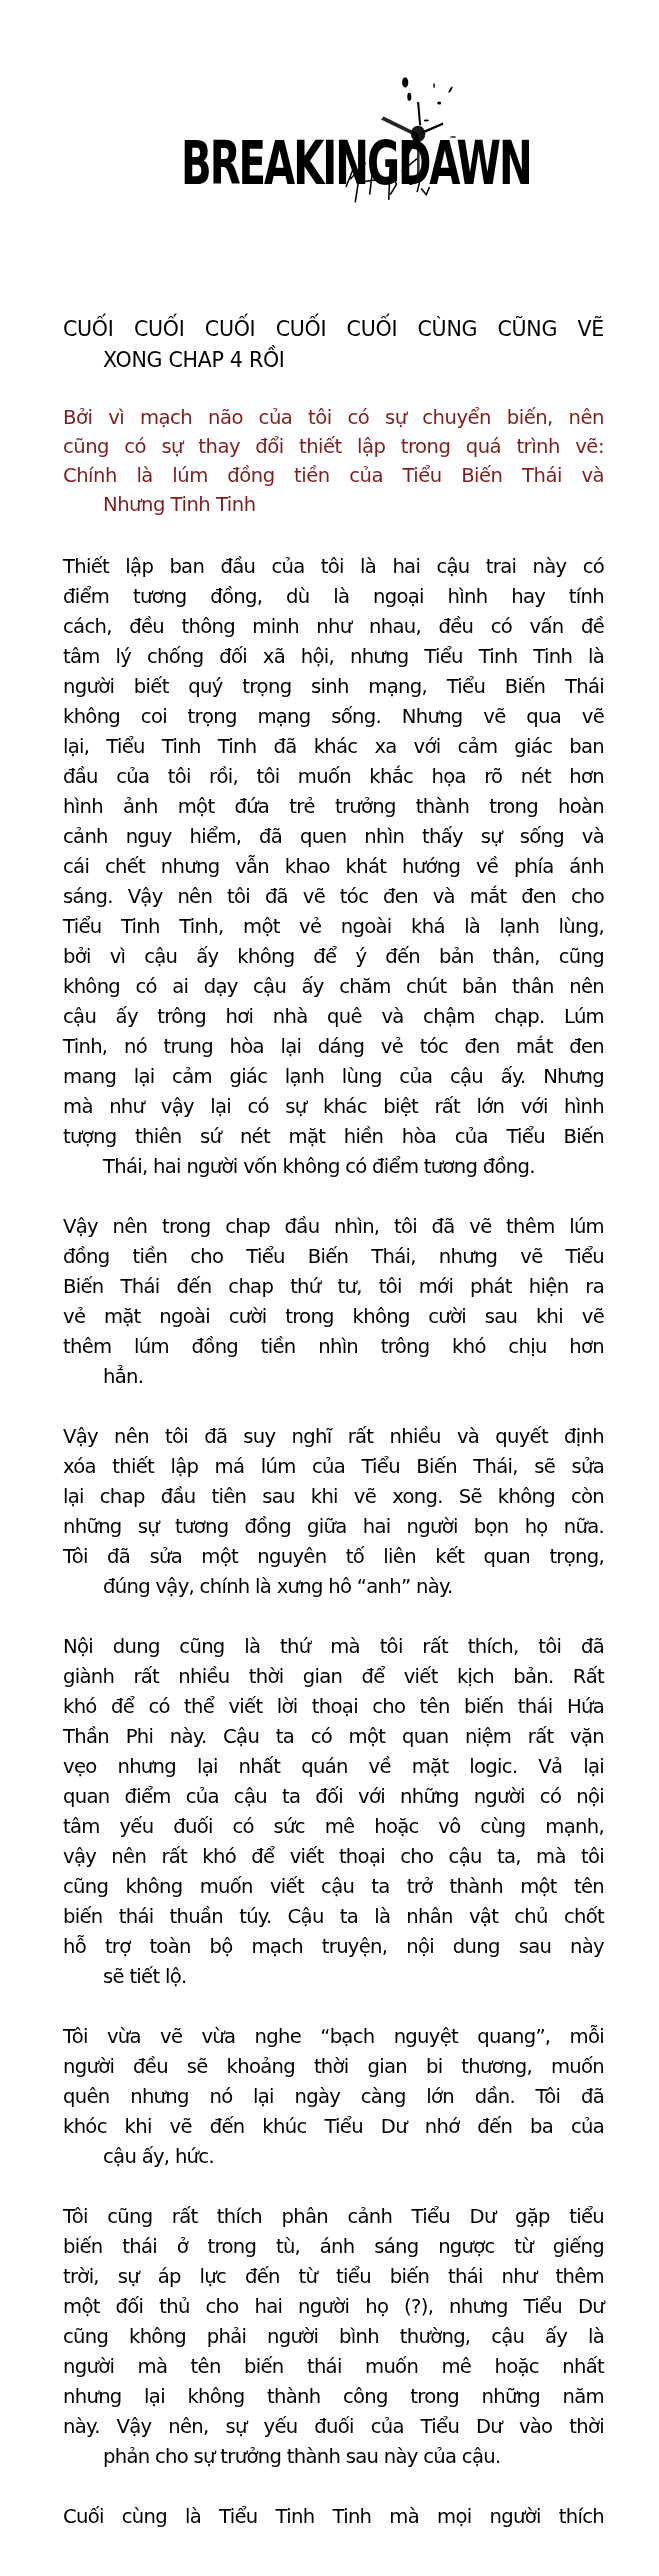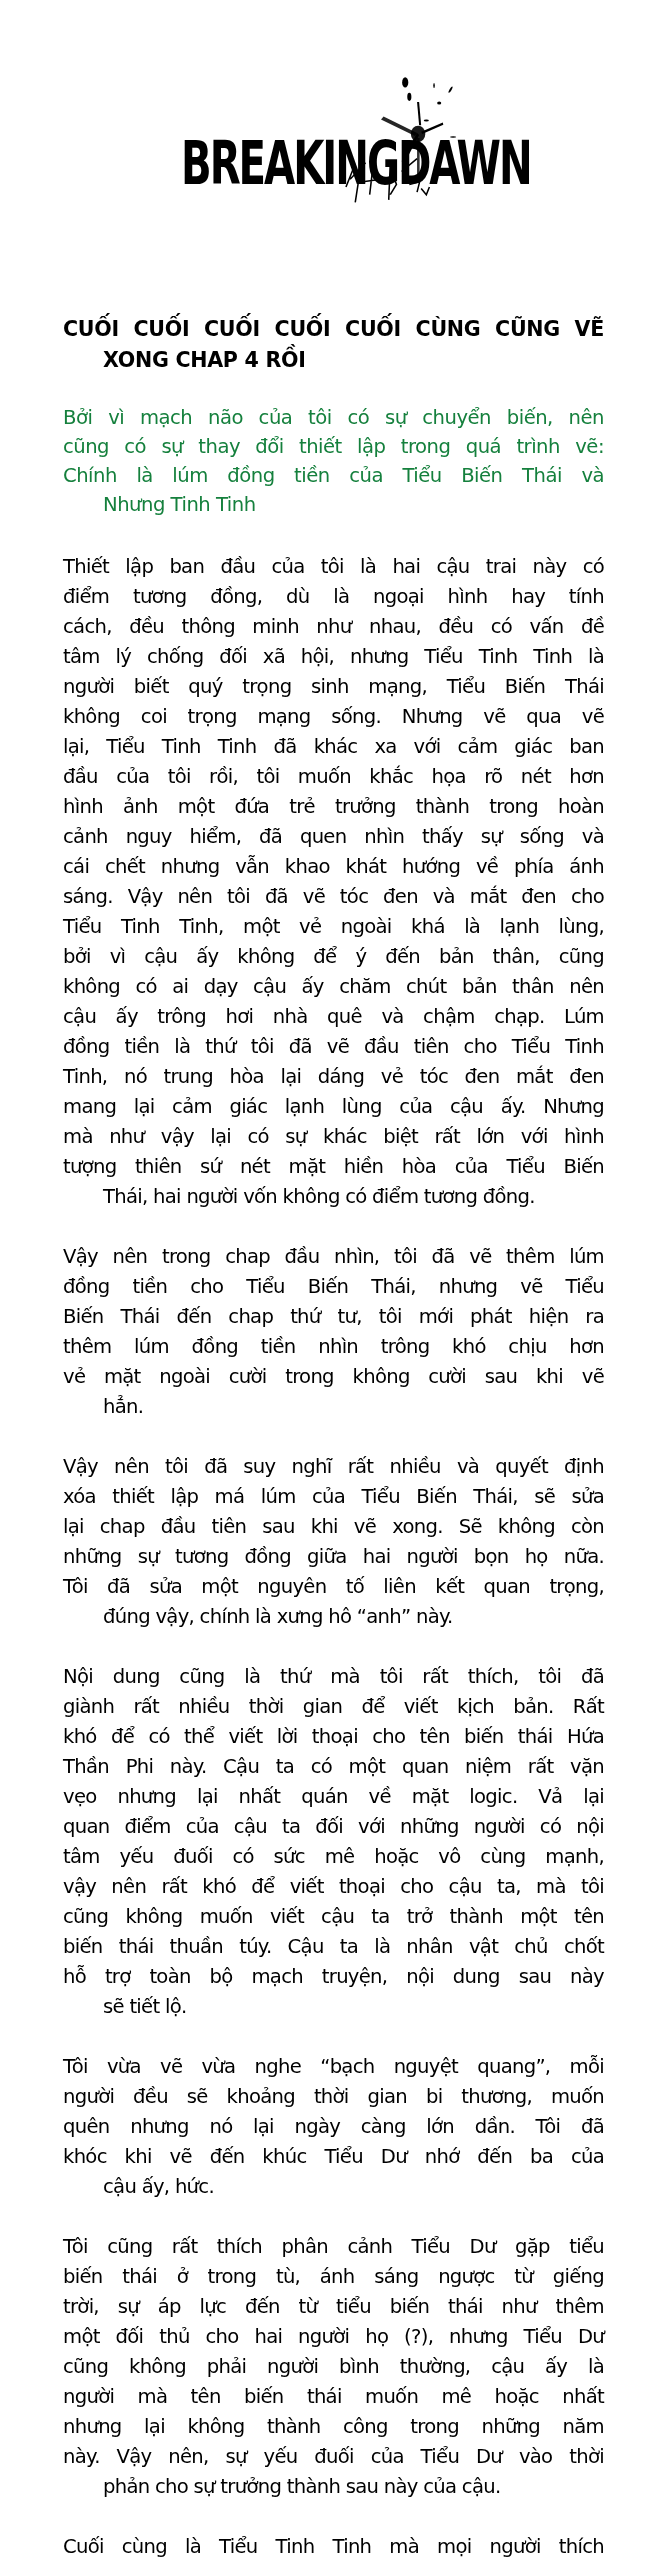--- a/index.html
+++ b/index.html
@@ -17,24 +17,24 @@
     .logo svg { position: absolute; left: 0; top: 0; }
     .content {
       position: absolute; left: 63px; top: 0; width: 541px;
       font-family: "DejaVu Sans", sans-serif; color: #000;
     }
     .title {
       position: absolute; top: 314px; left: 0; width: 541px;
       font-size: 20.6px; line-height: 31px; text-align: justify;
       text-align-last: left; letter-spacing: -0.3px;
     }
-    .title .line { display: block; white-space: nowrap; font-weight: bold; }
+    .title .line { display: block; white-space: nowrap; }
     .intro {
       position: absolute; top: 403px; left: 0; width: 541px;
-      font-size: 19.6px; line-height: 29px; color: #15803d;
+      font-size: 19.6px; line-height: 29px; color: #7f1d1d;
       letter-spacing: -0.5px;
     }
     .body {
       position: absolute; top: 552px; left: 0; width: 541px;
       font-size: 19.6px; line-height: 30px; letter-spacing: -0.7px;
     }
     .para { margin: 0 0 30px 0; }
     .line {
       display: block; white-space: nowrap; text-align: justify;
       text-align-last: justify; width: 541px; overflow: visible;
@@ -94,33 +94,32 @@
         <span class="line">lại, Tiểu Tinh Tinh đã khác xa với cảm giác ban</span>
         <span class="line">đầu của tôi rồi, tôi muốn khắc họa rõ nét hơn</span>
         <span class="line">hình ảnh một đứa trẻ trưởng thành trong hoàn</span>
         <span class="line">cảnh nguy hiểm, đã quen nhìn thấy sự sống và</span>
         <span class="line">cái chết nhưng vẫn khao khát hướng về phía ánh</span>
         <span class="line">sáng. Vậy nên tôi đã vẽ tóc đen và mắt đen cho</span>
         <span class="line">Tiểu Tinh Tinh, một vẻ ngoài khá là lạnh lùng,</span>
         <span class="line">bởi vì cậu ấy không để ý đến bản thân, cũng</span>
         <span class="line">không có ai dạy cậu ấy chăm chút bản thân nên</span>
         <span class="line">cậu ấy trông hơi nhà quê và chậm chạp. Lúm</span>
-        <span class="line">đồng tiền là thứ tôi đã vẽ đầu tiên cho Tiểu Tinh</span>
         <span class="line">Tinh, nó trung hòa lại dáng vẻ tóc đen mắt đen</span>
         <span class="line">mang lại cảm giác lạnh lùng của cậu ấy. Nhưng</span>
         <span class="line">mà như vậy lại có sự khác biệt rất lớn với hình</span>
         <span class="line">tượng thiên sứ nét mặt hiền hòa của Tiểu Biến</span>
         <span class="line last">Thái, hai người vốn không có điểm tương đồng.</span>
       </div>
       <div class="para">
         <span class="line">Vậy nên trong chap đầu nhìn, tôi đã vẽ thêm lúm</span>
         <span class="line">đồng tiền cho Tiểu Biến Thái, nhưng vẽ Tiểu</span>
         <span class="line">Biến Thái đến chap thứ tư, tôi mới phát hiện ra</span>
+        <span class="line">vẻ mặt ngoài cười trong không cười sau khi vẽ</span>
         <span class="line">thêm lúm đồng tiền nhìn trông khó chịu hơn</span>
-        <span class="line">vẻ mặt ngoài cười trong không cười sau khi vẽ</span>
         <span class="line last">hẳn.</span>
       </div>
       <div class="para">
         <span class="line">Vậy nên tôi đã suy nghĩ rất nhiều và quyết định</span>
         <span class="line">xóa thiết lập má lúm của Tiểu Biến Thái, sẽ sửa</span>
         <span class="line">lại chap đầu tiên sau khi vẽ xong. Sẽ không còn</span>
         <span class="line">những sự tương đồng giữa hai người bọn họ nữa.</span>
         <span class="line">Tôi đã sửa một nguyên tố liên kết quan trọng,</span>
         <span class="line last">đúng vậy, chính là xưng hô “anh” này.</span>
       </div>

